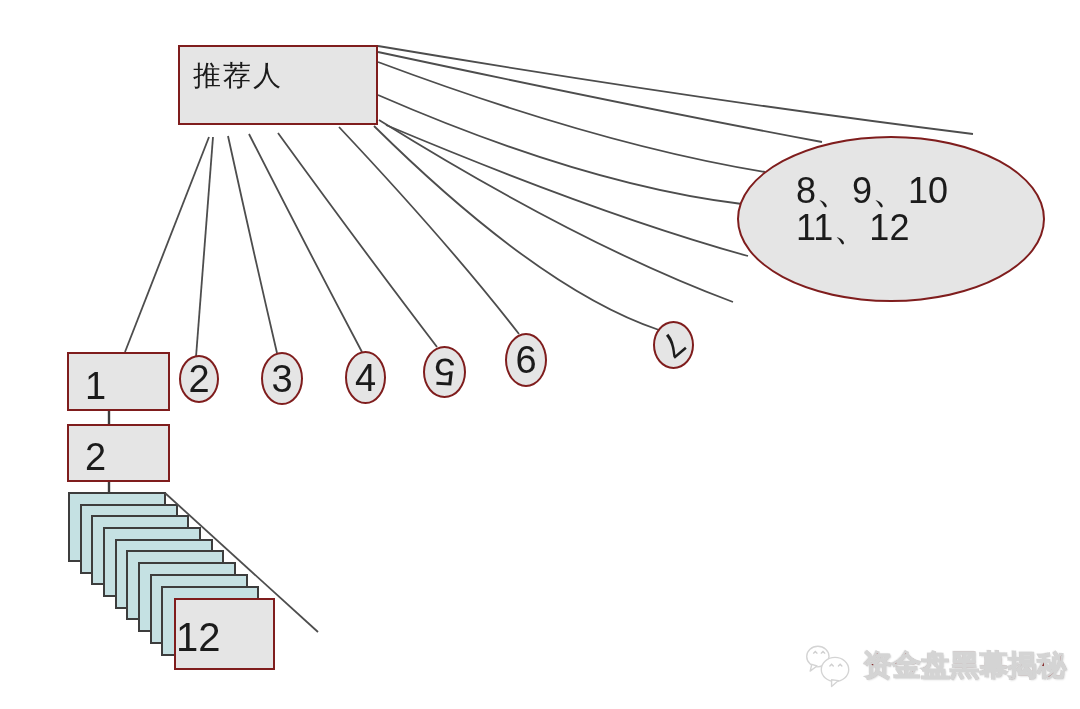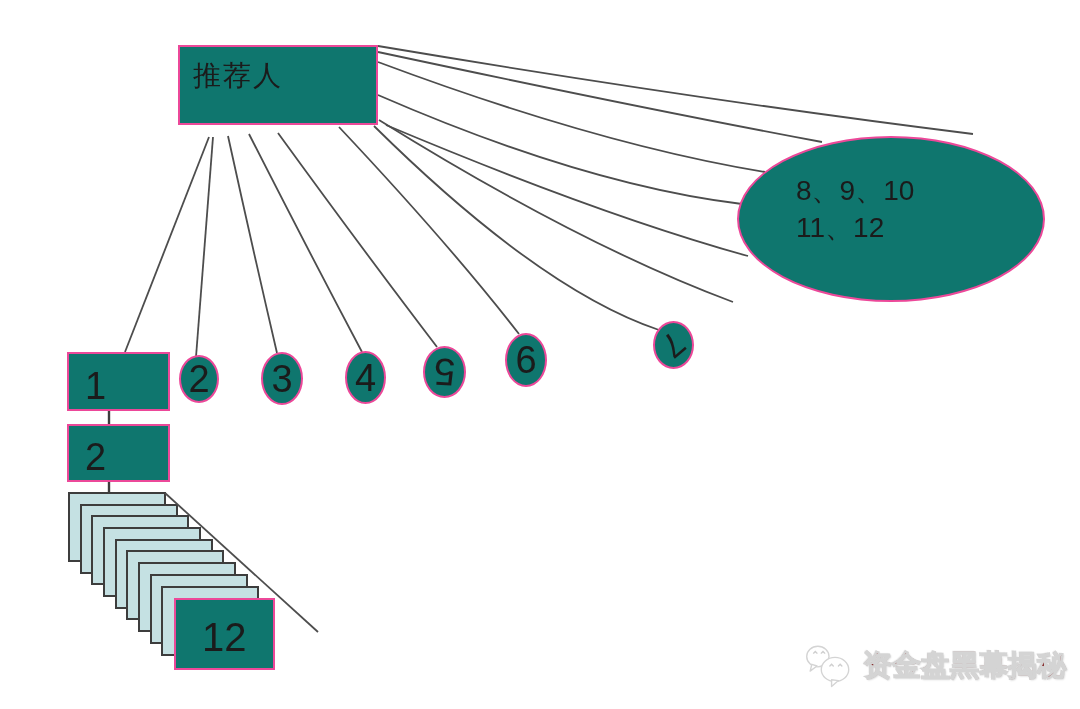--- a/index.html
+++ b/index.html
@@ -7,43 +7,43 @@
     position:relative;
     width:1080px;height:709px;
     background:#ffffff;
     overflow:hidden;
     font-family:"Liberation Sans","DejaVu Sans",sans-serif;
     color:#1b1b1b;
   }
   #wires{position:absolute;left:0;top:0;width:1080px;height:709px;}
   .node{
     position:absolute;
-    background:#0f766e;
-    border:2px solid #ec4899;
+    background:#e5e5e5;
+    border:2px solid #7f1d1d;
     box-sizing:border-box;
   }
   .rect-label{
     display:block;
     font-size:38px;
     line-height:1;
     padding:12px 0 0 16px;
   }
   #root-box{left:178px;top:45px;width:200px;height:80px;}
   #root-box .title{
     font-size:28px;
     padding:10px 0 0 13px;
     display:block;
     letter-spacing:2px;
   }
   #rect-1{left:67px;top:352px;width:103px;height:59px;}
   #rect-1 .rect-label{padding-top:13px;}
   #rect-2{left:67px;top:424px;width:103px;height:58px;}
   #rect-2 .rect-label{padding-top:12px;}
   #rect-12{left:174px;top:598px;width:101px;height:72px;}
-  #rect-12 .rect-label{font-size:40px;padding:17px 0 0 14px;margin-left:12px;}
+  #rect-12 .rect-label{font-size:40px;padding:17px 0 0 0;}
   .circle{
     border-radius:50%;
     display:flex;align-items:center;justify-content:center;
     font-size:38px;
   }
   .circle span{display:block;line-height:1;}
   #circle-2{left:179px;top:355px;width:40px;height:48px;}
   #circle-3{left:261px;top:352px;width:42px;height:53px;}
   #circle-4{left:345px;top:351px;width:41px;height:53px;}
   #circle-5{left:423px;top:346px;width:43px;height:52px;}
@@ -51,21 +51,21 @@
   #circle-6{left:505px;top:333px;width:42px;height:54px;}
   #circle-7{left:653px;top:321px;width:41px;height:48px;}
   #circle-7 span{transform:rotate(140deg);font-size:34px;}
   #big-ellipse{
     left:737px;top:136px;width:308px;height:166px;
     border-radius:50%;
   }
   #big-ellipse .ellipse-text{
     display:block;
     padding:34px 0 0 57px;
-    font-size:28px;
+    font-size:36px;
     line-height:37px;
   }
   #watermark{
     position:absolute;left:803px;top:636px;width:270px;height:60px;
     display:flex;align-items:center;
   }
   #watermark-logo{width:52px;height:48px;flex:0 0 auto;}
   #watermark-text{
     font-size:29px;
     font-weight:bold;

